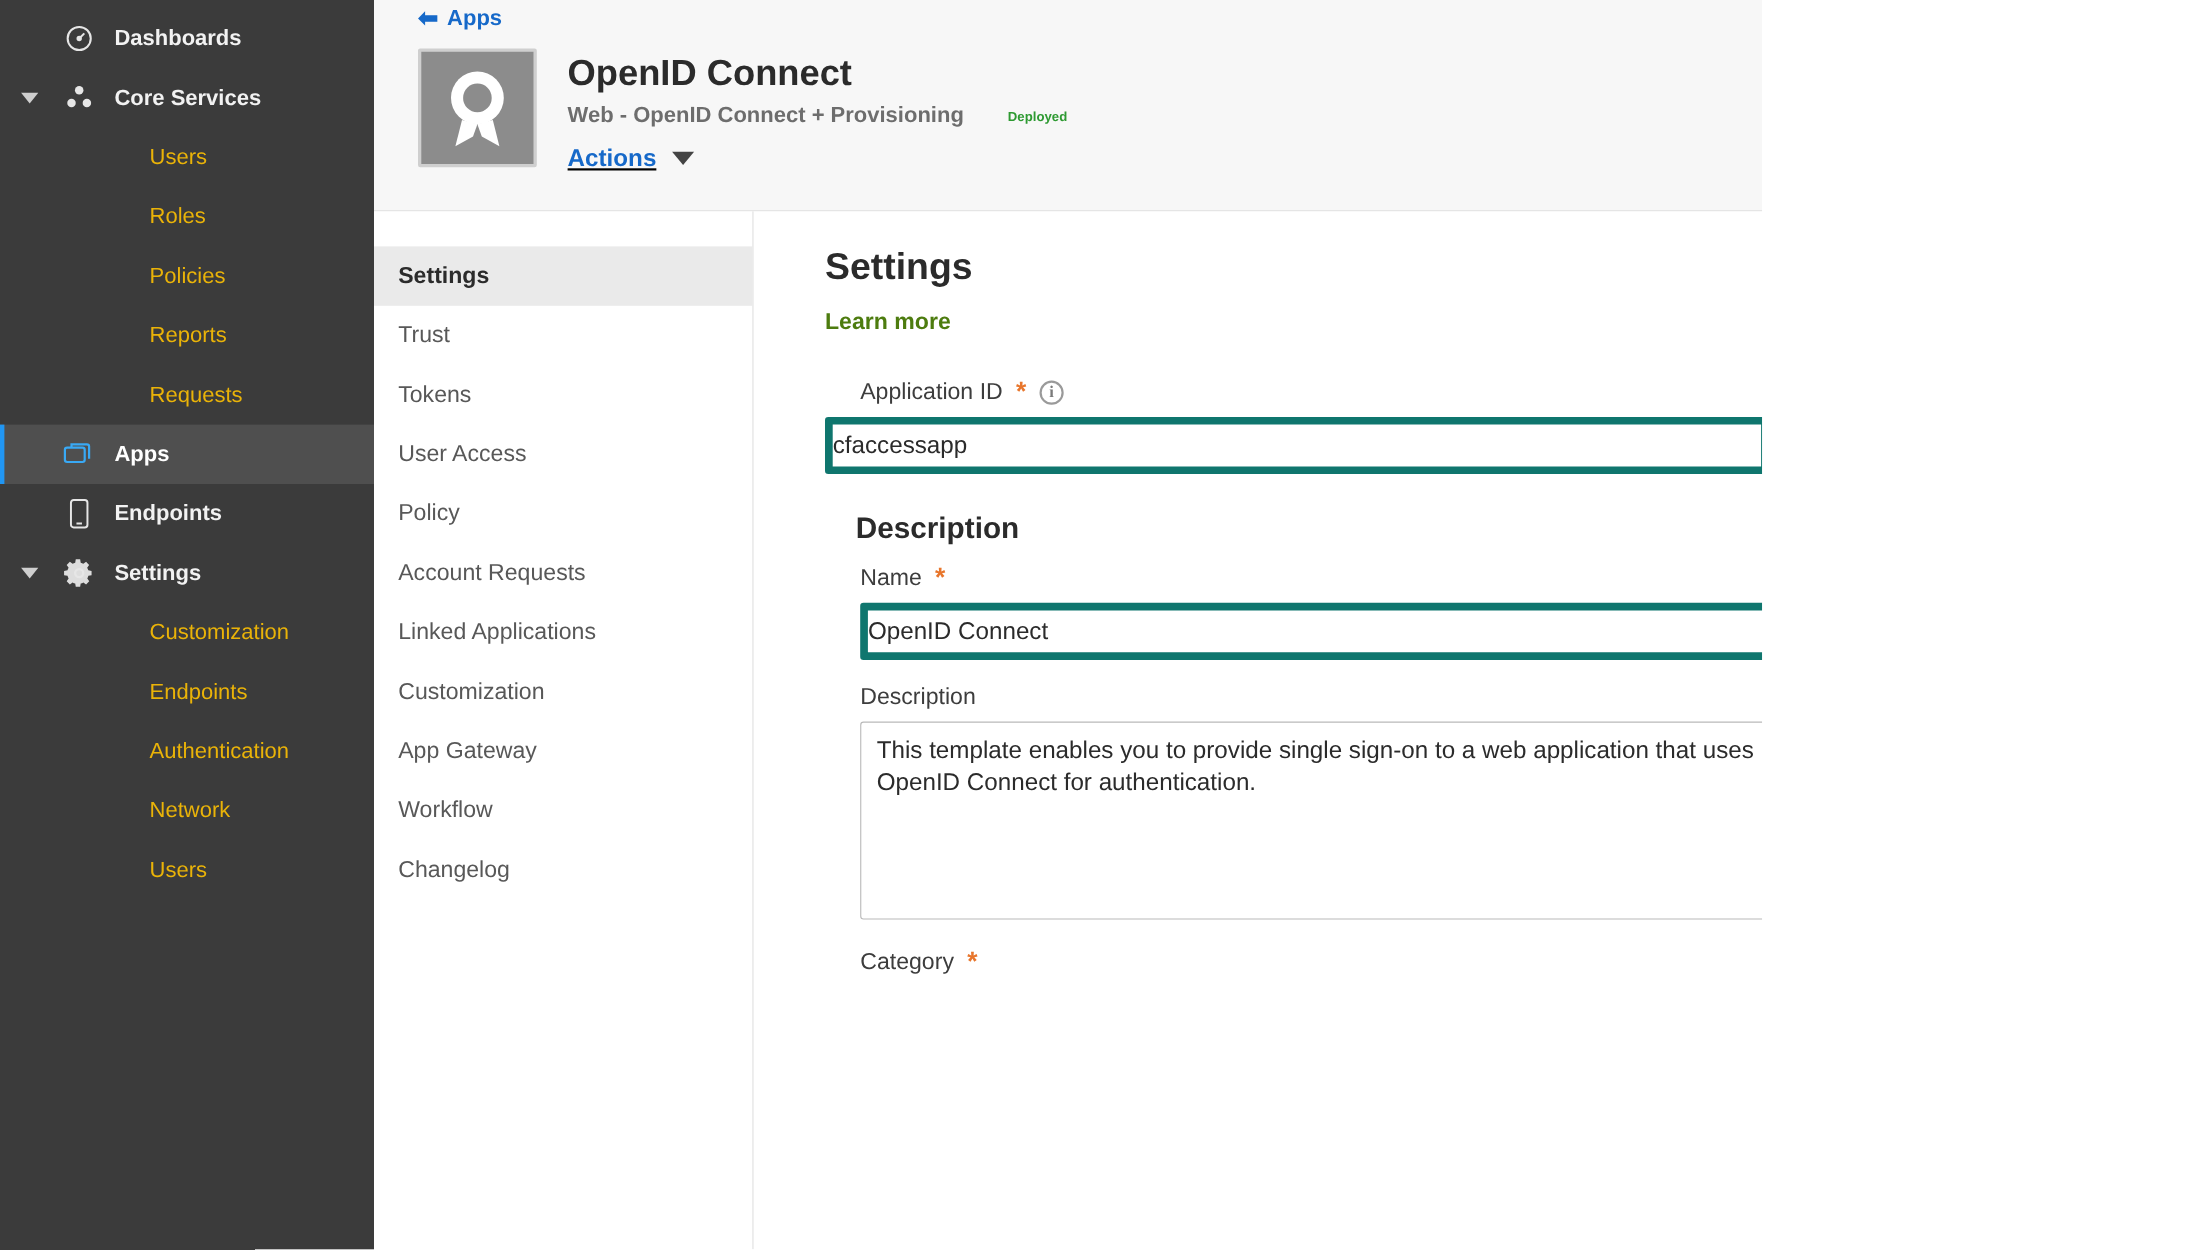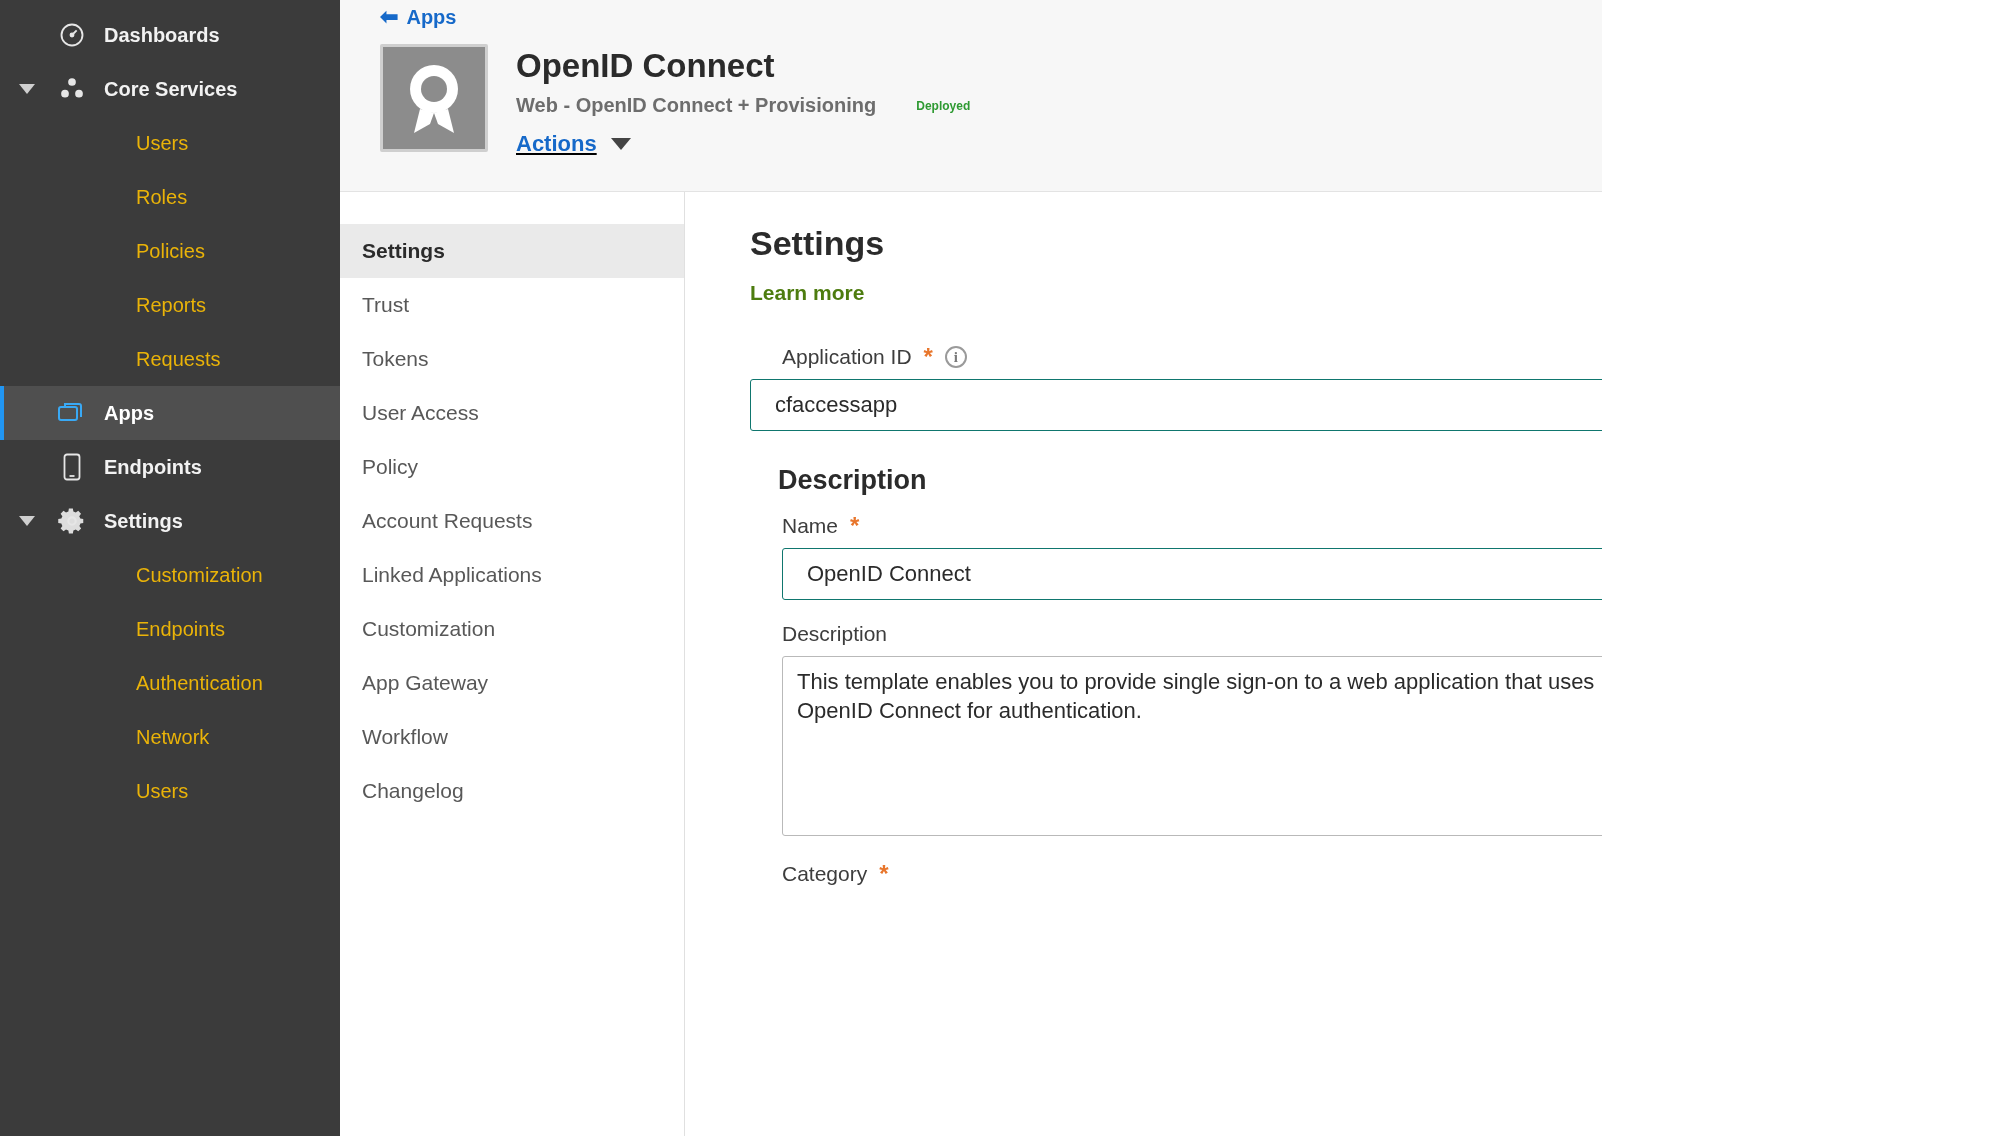--- a/index.html
+++ b/index.html
@@ -195,25 +195,25 @@
     border-radius: 50%;
     color: #7a7a7a;
     font-size: 15px;
     font-weight: bold;
     display: flex; align-items: center; justify-content: center;
     font-family: "Liberation Serif", serif;
   }
   .text-input {
     width: 858px;
     height: 52px;
-    border: 1px solid #0f766e;
+    border: 7px solid #0f766e;
     border-radius: 3px;
     font-size: 22px;
     color: #2b2b2b;
-    padding: 0 24px;
+    padding: 0 0;
     font-family: "Liberation Sans", sans-serif;
     background: #fff;
     outline: none;
   }
   .text-input.wide { width: 858px; }
   .text-input.appid { width: 858px; margin-left: -32px; width: 858px; }
   .section-title {
     font-size: 27px;
     font-weight: bold;
     color: #2b2b2b;

